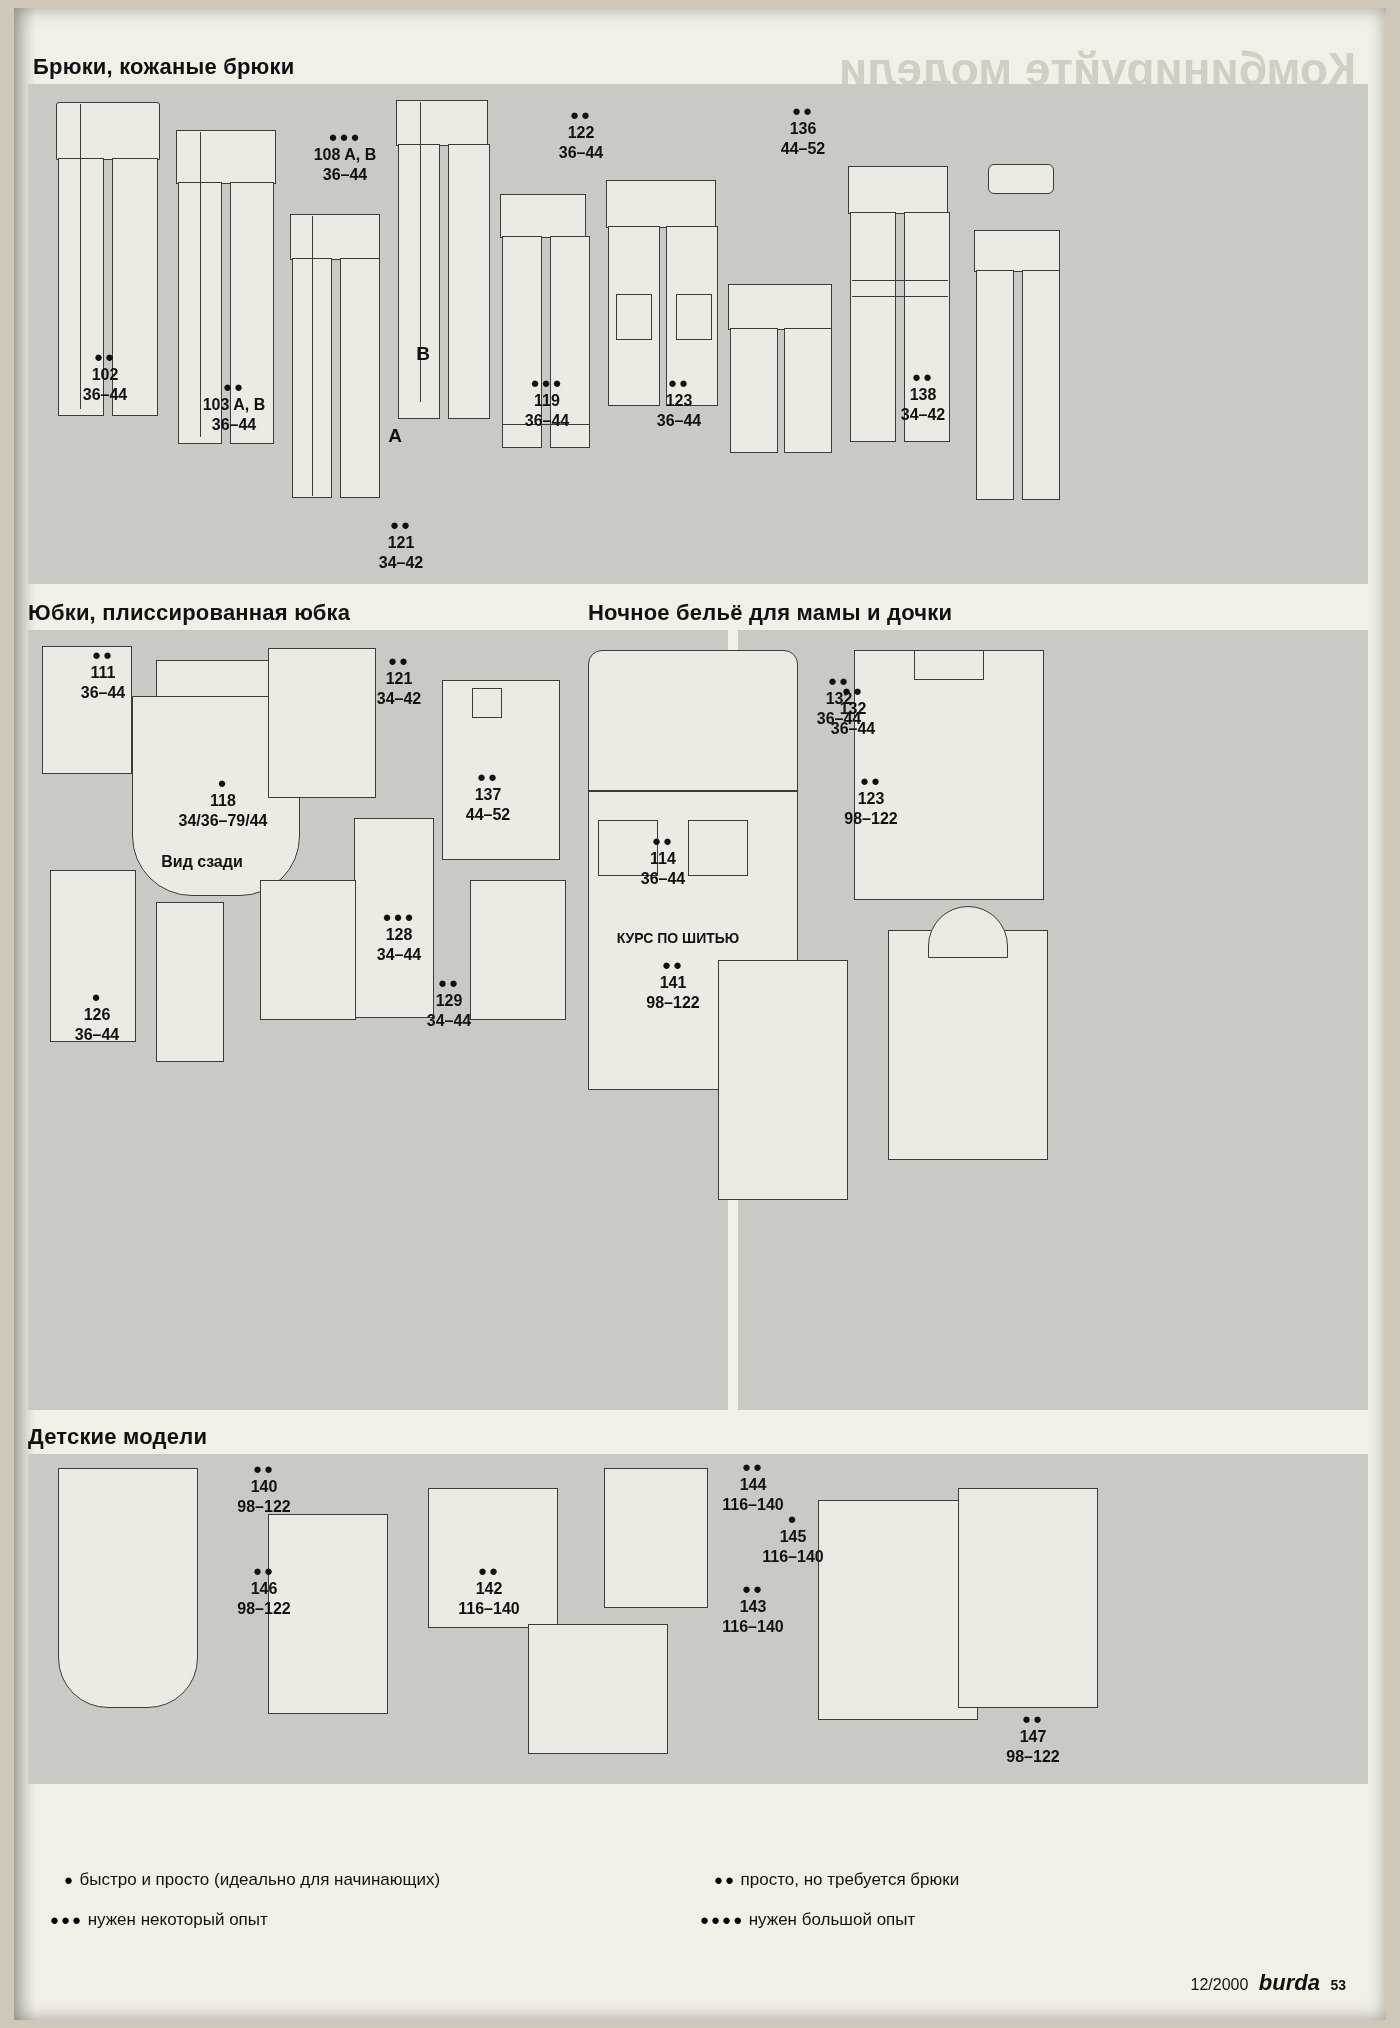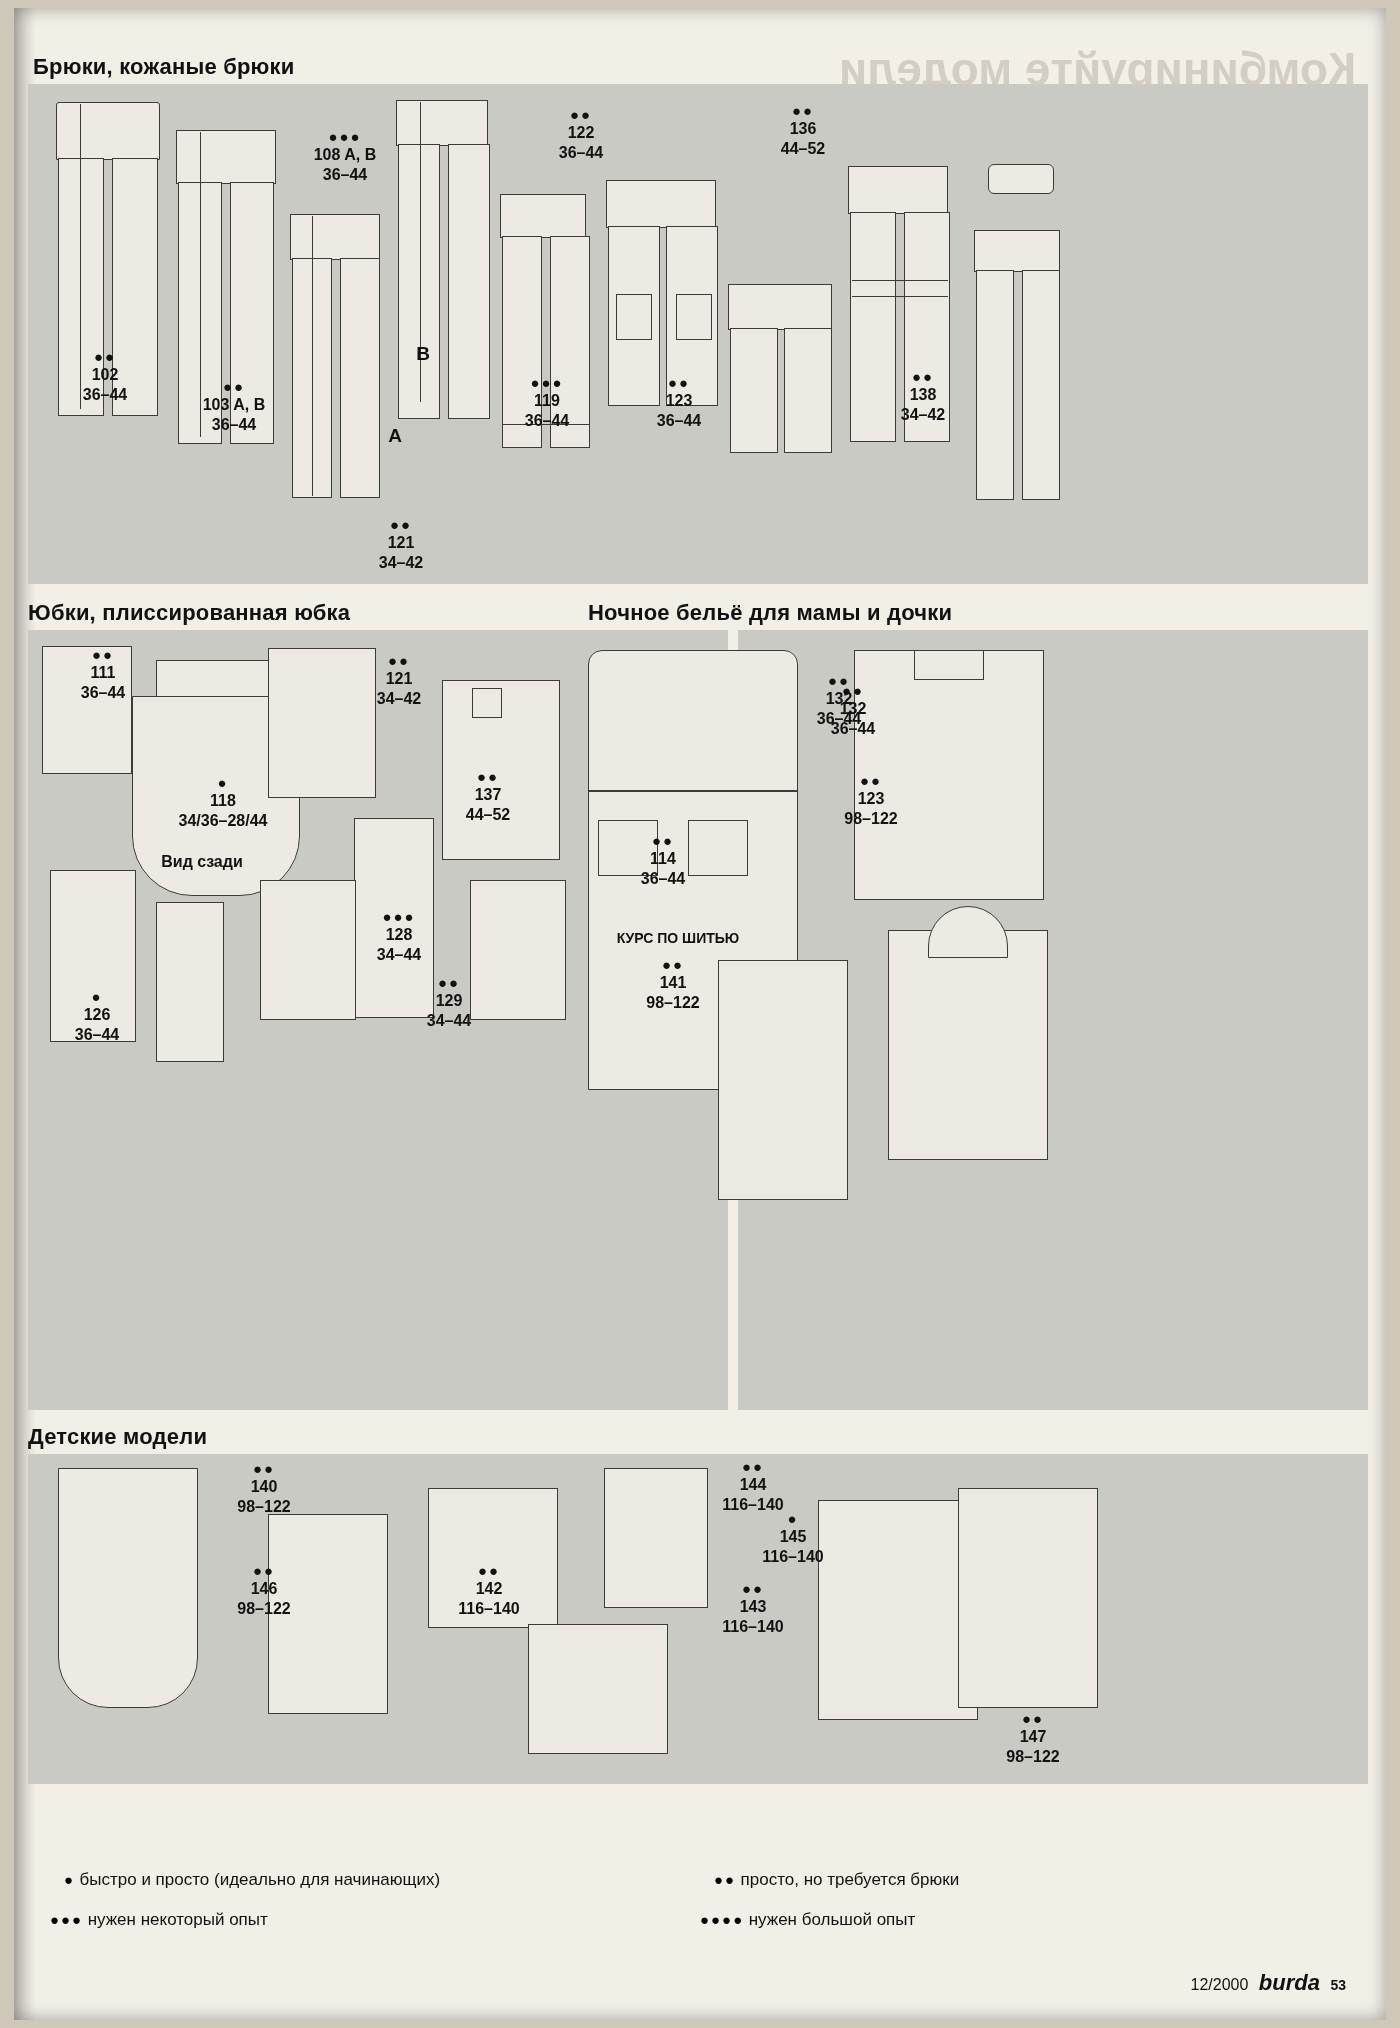--- a/index.html
+++ b/index.html
@@ -173,21 +173,21 @@
       <span class="sz">36–44</span>
     </div>
     <div class="lbl" style="left:318px;top:-110px;width:110px;">
       <span class="dots">●●</span>
       <span class="num">121</span><br>
       <span class="sz">34–42</span>
     </div>
     <div class="lbl" style="left:110px;top:148px;width:170px;">
       <span class="dots">●</span>
       <span class="num">118</span><br>
-      <span class="sz">34/36–28/44</span>
+      <span class="sz">34/36–79/44</span>
     </div>
     <div class="lbl" style="left:400px;top:142px;width:120px;">
       <span class="dots">●●</span>
       <span class="num">137</span><br>
       <span class="sz">44–52</span>
     </div>
     <div class="lbl" style="left:14px;top:362px;width:110px;">
       <span class="dots">●</span>
       <span class="num">126</span><br>
       <span class="sz">36–44</span>

